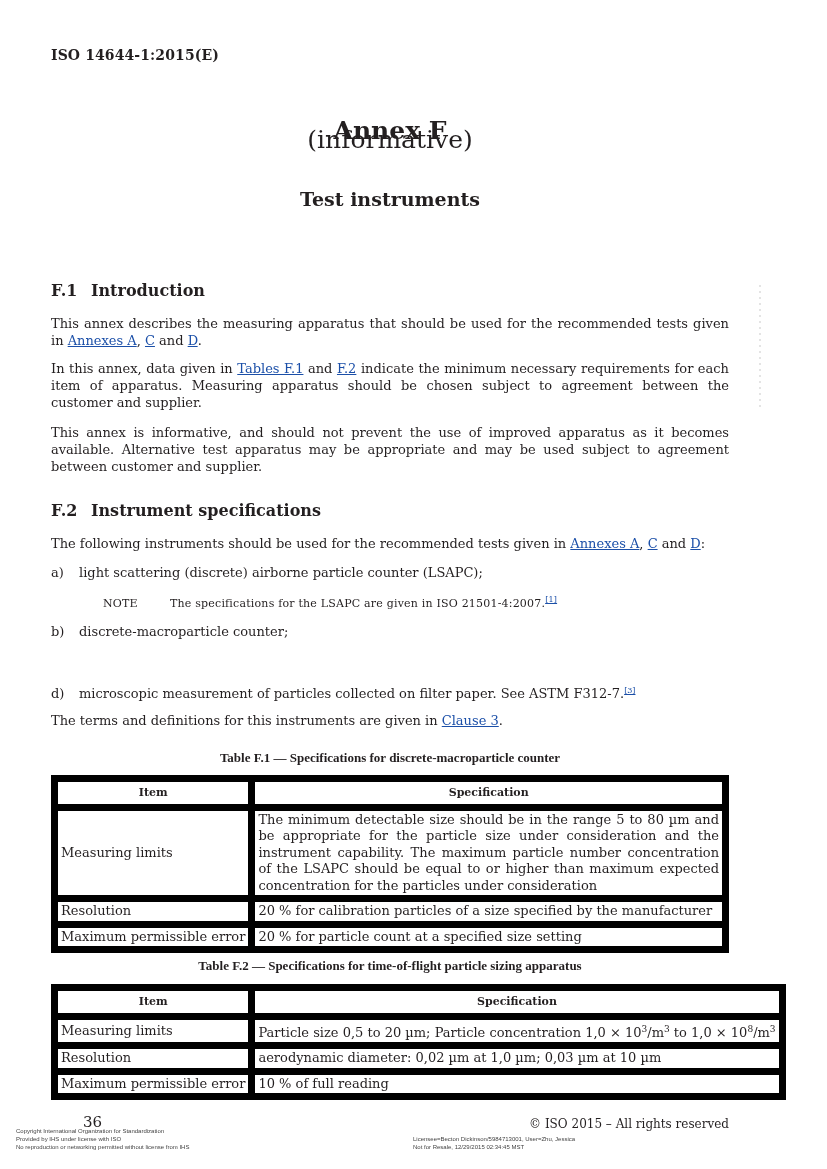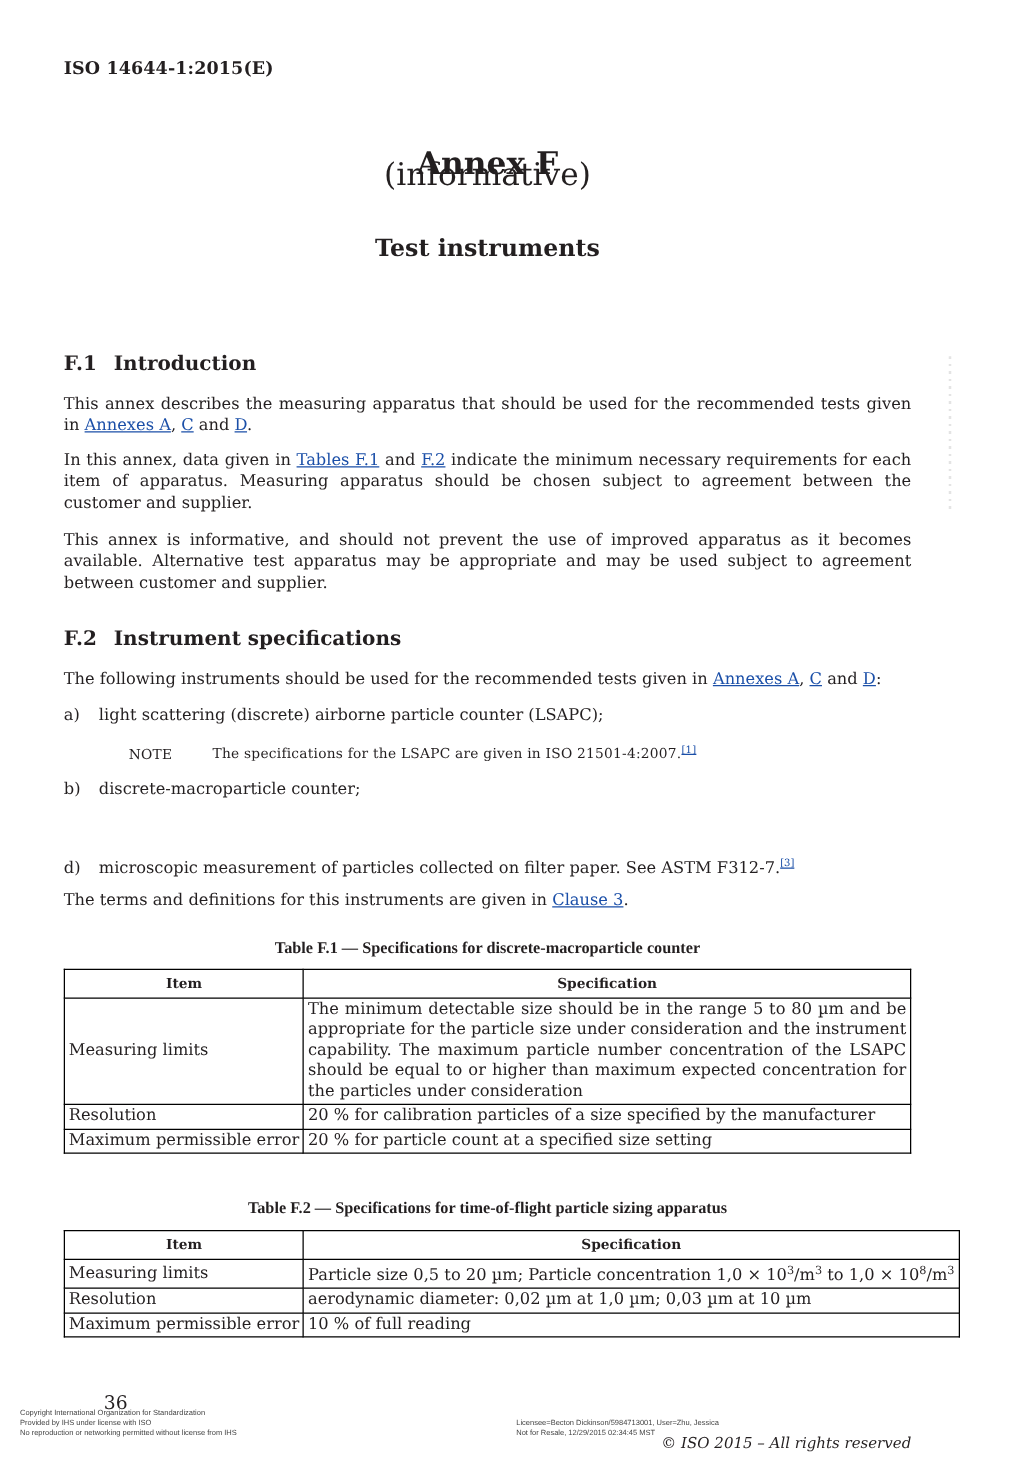--- a/index.html
+++ b/index.html
@@ -37,29 +37,29 @@
 
   .tbl-caption {
     position: absolute; left: 51px; width: 678px; text-align: center;
     font-size: 13px; font-weight: bold; font-family: Liberation Serif, serif;
   }
   table.spec {
     position: absolute; left: 51px; width: 678px;
     border-collapse: collapse; font-size: 13px; line-height: 16.5px;
   }
   table.spec th, table.spec td {
-    border: 1px solid #000000; padding: 1px 3px; vertical-align: middle; margin-top: 47px;
+    border: 7px solid #000000; padding: 1px 3px; vertical-align: middle; margin-top: 47px;
   }
   table.spec th { font-size: 11px; font-weight: bold; text-align: center; padding: 3px 3px 2px; }
   table.spec td.item { width: 175px; white-space: nowrap; }
   table.spec td.spec-cell { text-align: justify; }
   sup.exp { font-size: 9px; }
 
   .page-num { position: absolute; left: 51px; top: 1113px; font-size: 15px; font-weight: normal; margin-left: 32px; }
-  .copyright-r { position: absolute; right: 98px; top: 1147px; font-size: 12px; font-style: italic; }
+  .copyright-r { position: absolute; right: 98px; top: 1117px; font-size: 12px; }
   .legal {
     position: absolute; font-family: "Liberation Sans", "DejaVu Sans", sans-serif;
     font-size: 6px; line-height: 8px; color: #444;
   }
   .legal.left { left: 16px; top: 1127px; }
   .legal.right { left: 413px; top: 1135px; }
   .watermark {
     position: absolute; left: 759px; top: 285px; width: 2px; height: 125px;
     background: repeating-linear-gradient(to bottom, #e4e4e4 0 2px, transparent 2px 6px);
   }

